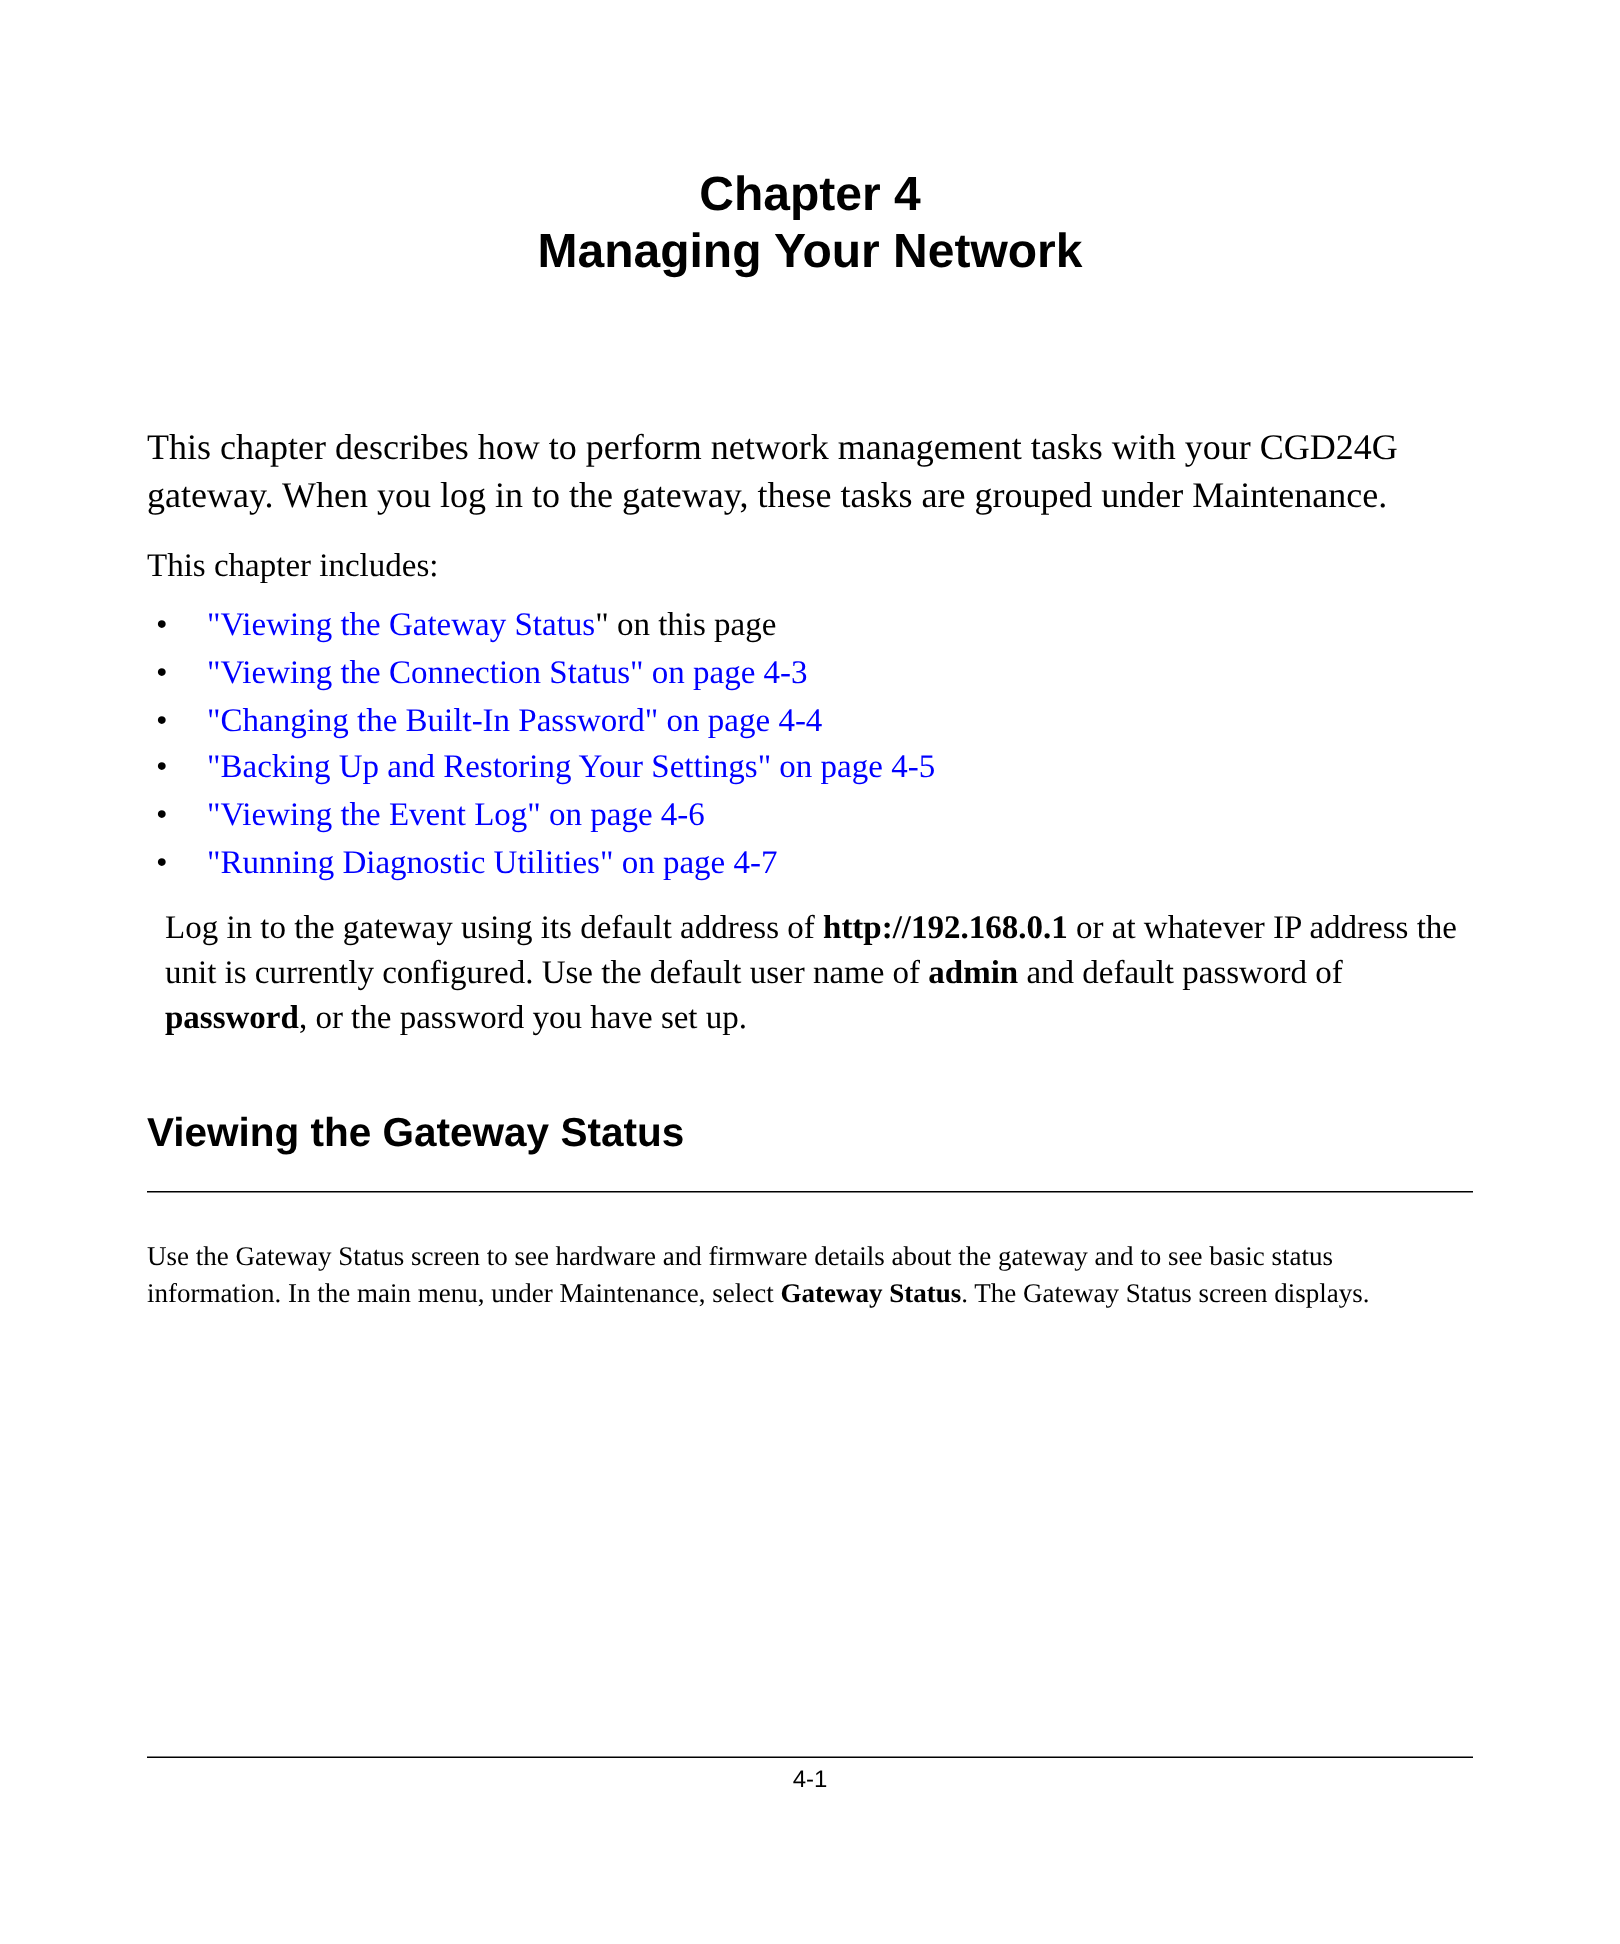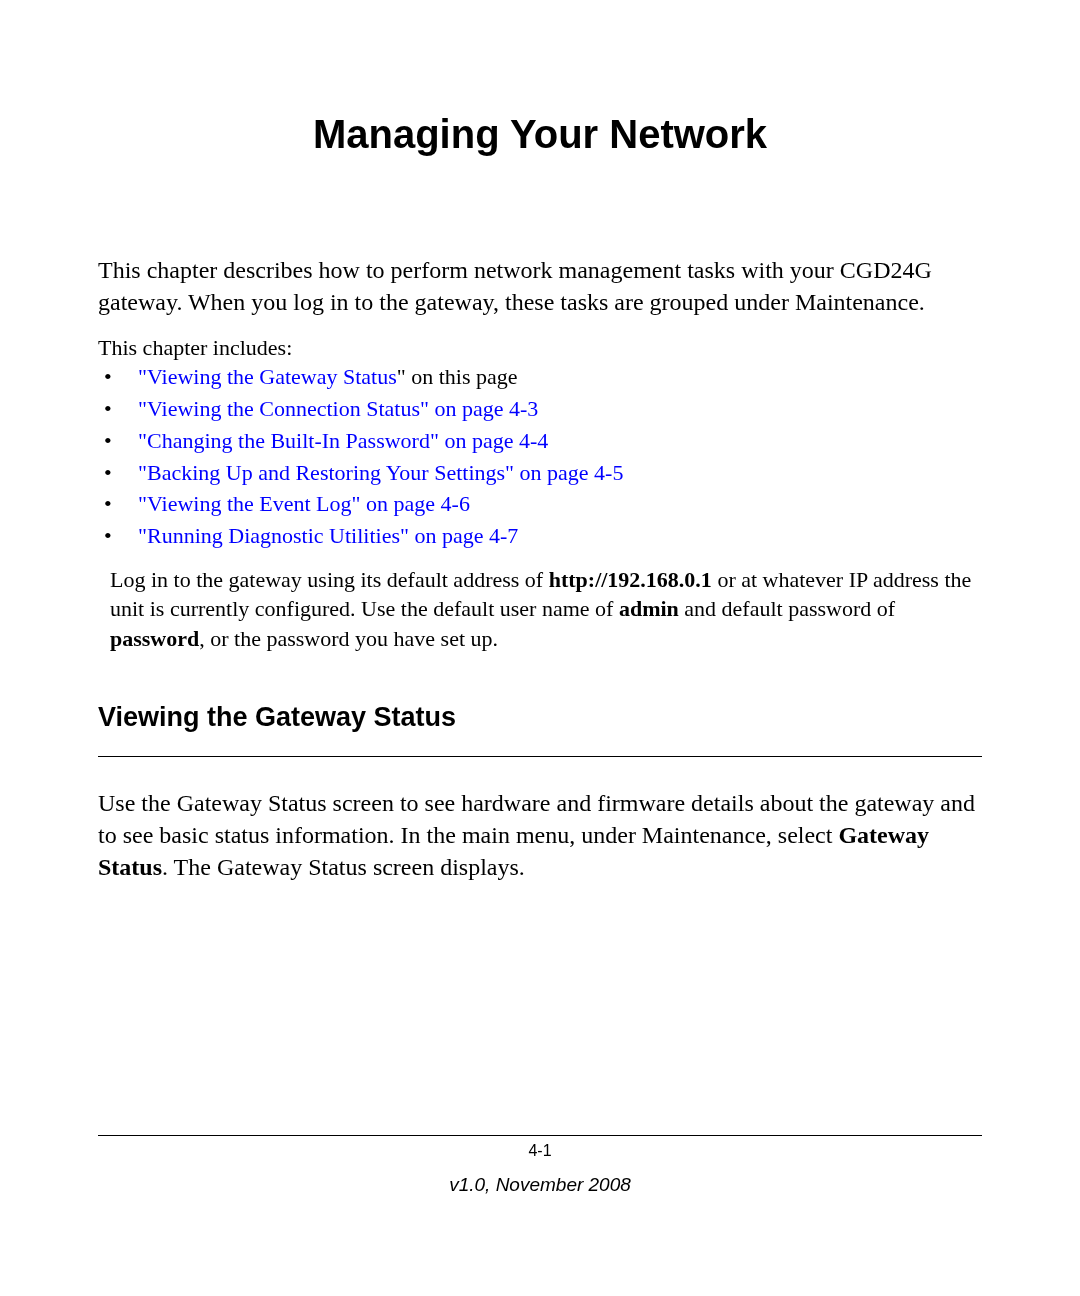--- a/index.html
+++ b/index.html
@@ -23,32 +23,32 @@
     }
     .chapter-number {
       font-family: Arial, Helvetica, sans-serif;
       font-weight: bold;
       font-size: 32px;
       line-height: 1.2;
     }
     .chapter-title {
       font-family: Arial, Helvetica, sans-serif;
       font-weight: bold;
-      font-size: 40px;
+      font-size: 32px;
       line-height: 1.2;
     }
     .intro-para {
       font-size: 24px;
       line-height: 1.35;
       margin-bottom: 14px;
     }
     .includes-para {
       font-size: 22px;
       line-height: 1.35;
-      margin-bottom: 0;
+      margin-bottom: 10px;
     }
     .toc-list {
       list-style: none;
       margin-bottom: 14px;
     }
     .toc-item {
       font-size: 22px;
       line-height: 1.35;
       padding-left: 40px;
       position: relative;
@@ -74,21 +74,21 @@
     }
     .section-heading {
       font-family: Arial, Helvetica, sans-serif;
       font-weight: bold;
       font-size: 27px;
       border-bottom: 1.5px solid #000;
       padding-bottom: 23px;
       margin-bottom: 30px;
     }
     .section-para {
-      font-size: 24px;
+      font-size: 18px;
       line-height: 1.35;
     }
     .footer {
       position: absolute;
       bottom: 100px;
       left: 98px;
       right: 98px;
     }
     .footer-rule {
       border-top: 1px solid #000;
@@ -106,20 +106,21 @@
       font-size: 19px;
       margin-top: 14px;
     }
   </style>
 </head>
 <body>
 
 <div class="page">
 
   <div class="chapter-header">
+    <div class="chapter-number">Chapter 4</div>
     <div class="chapter-title">Managing Your Network</div>
   </div>
 
   <p class="intro-para">This chapter describes how to perform network management tasks with your CGD24G gateway. When you log in to the gateway, these tasks are grouped under Maintenance.</p>
 
   <p class="includes-para">This chapter includes:</p>
 
   <ul class="toc-list">
     <li class="toc-item">
       <span class="link">"Viewing the Gateway Status</span><span>" on this page</span>
@@ -149,14 +150,13 @@
 
   <p class="section-para">
     <span>Use the Gateway Status screen to see hardware and firmware details about the gateway and to see basic status information. In the main menu, under Maintenance, select </span><span class="bold">Gateway Status</span><span>. The Gateway Status screen displays.</span>
   </p>
 
 </div>
 
 <div class="footer">
   <div class="footer-rule"></div>
   <div class="page-number">4-1</div>
-  <div class="version-line">v1.0, November 2008</div>
 </div>
 
 </body></html>

